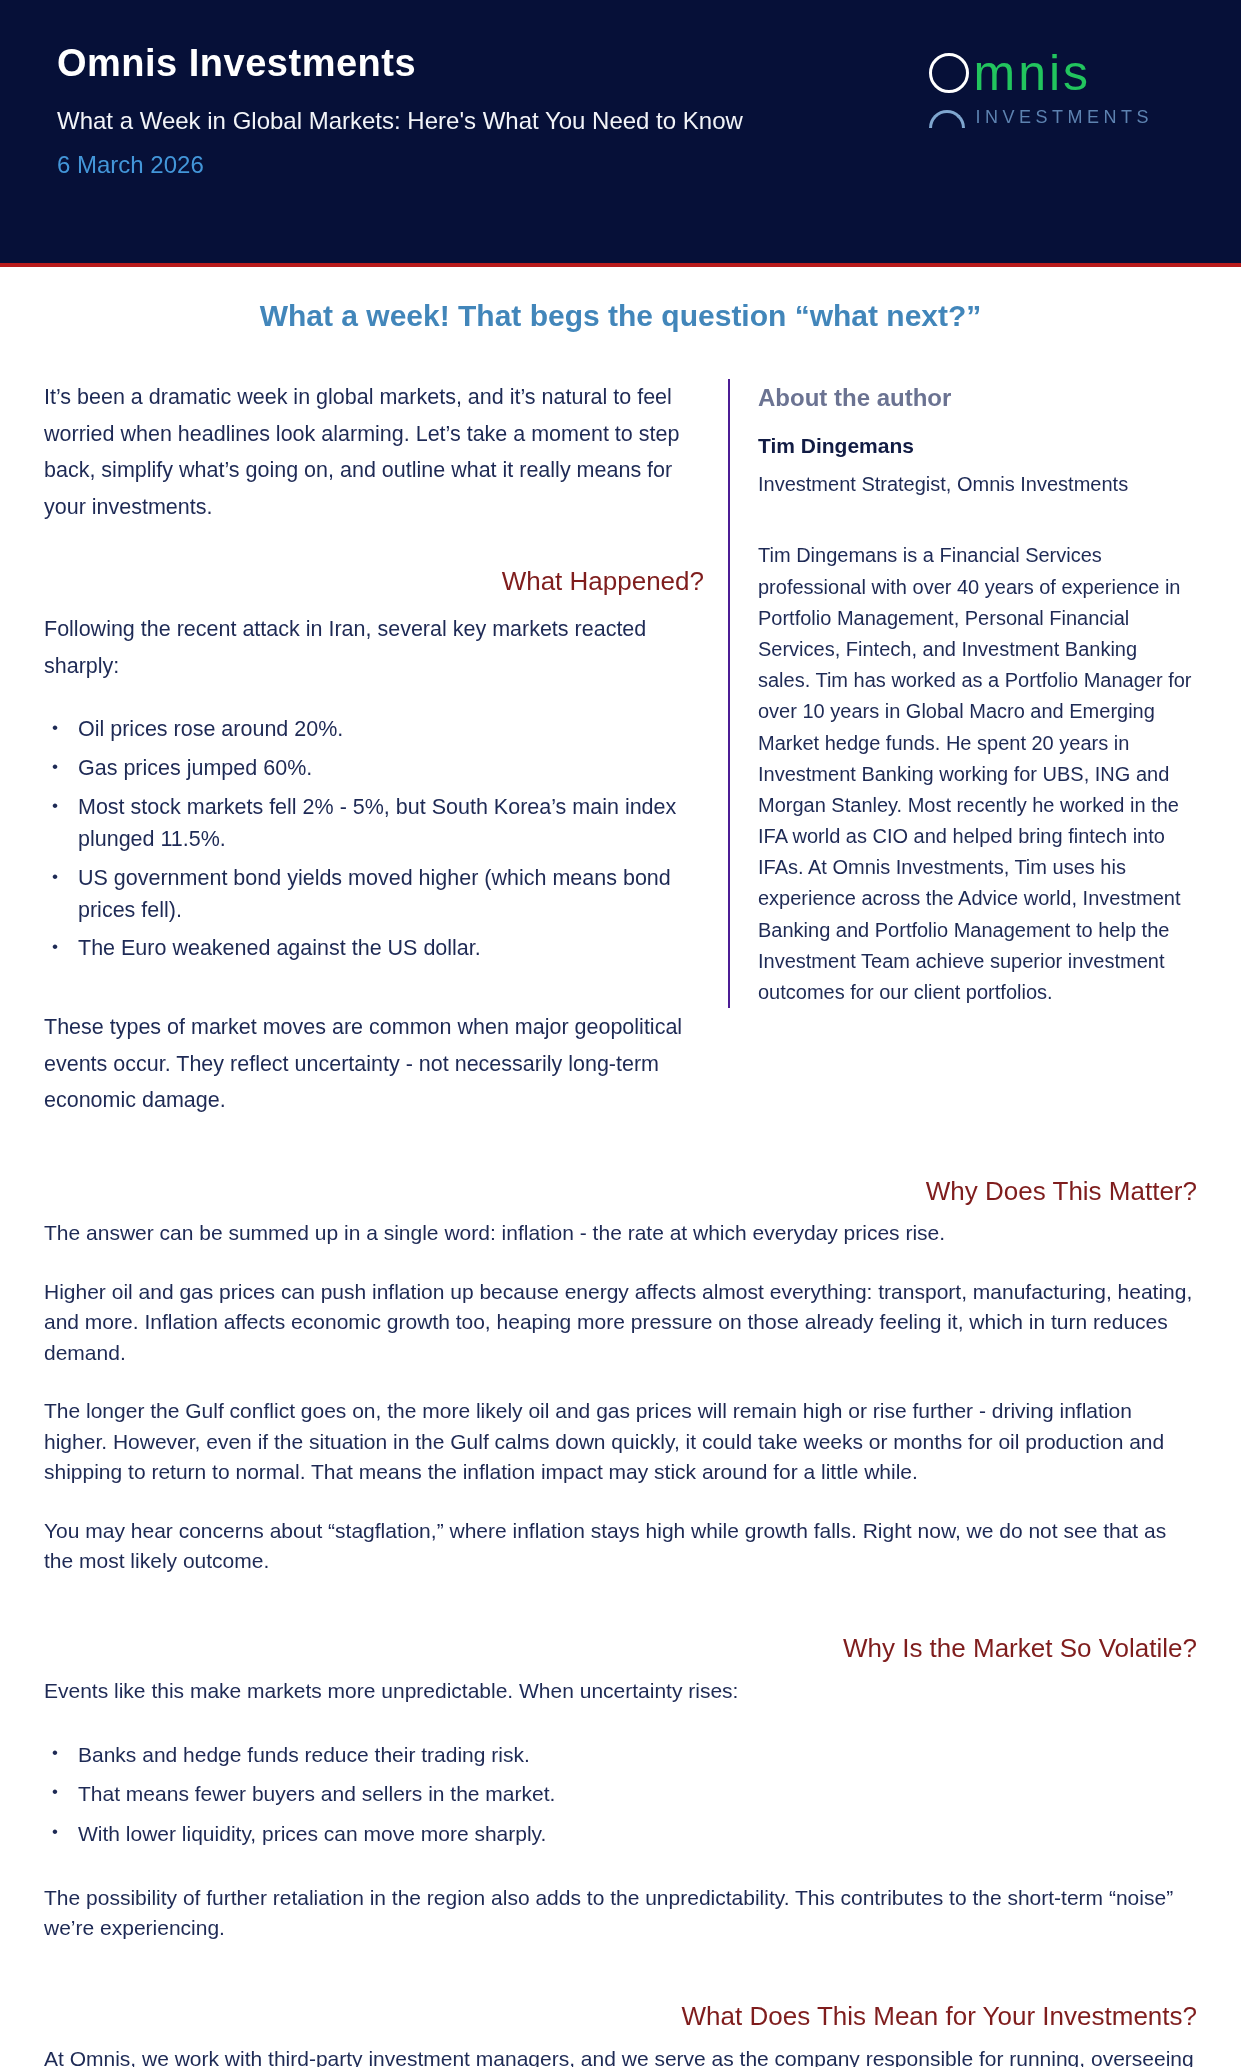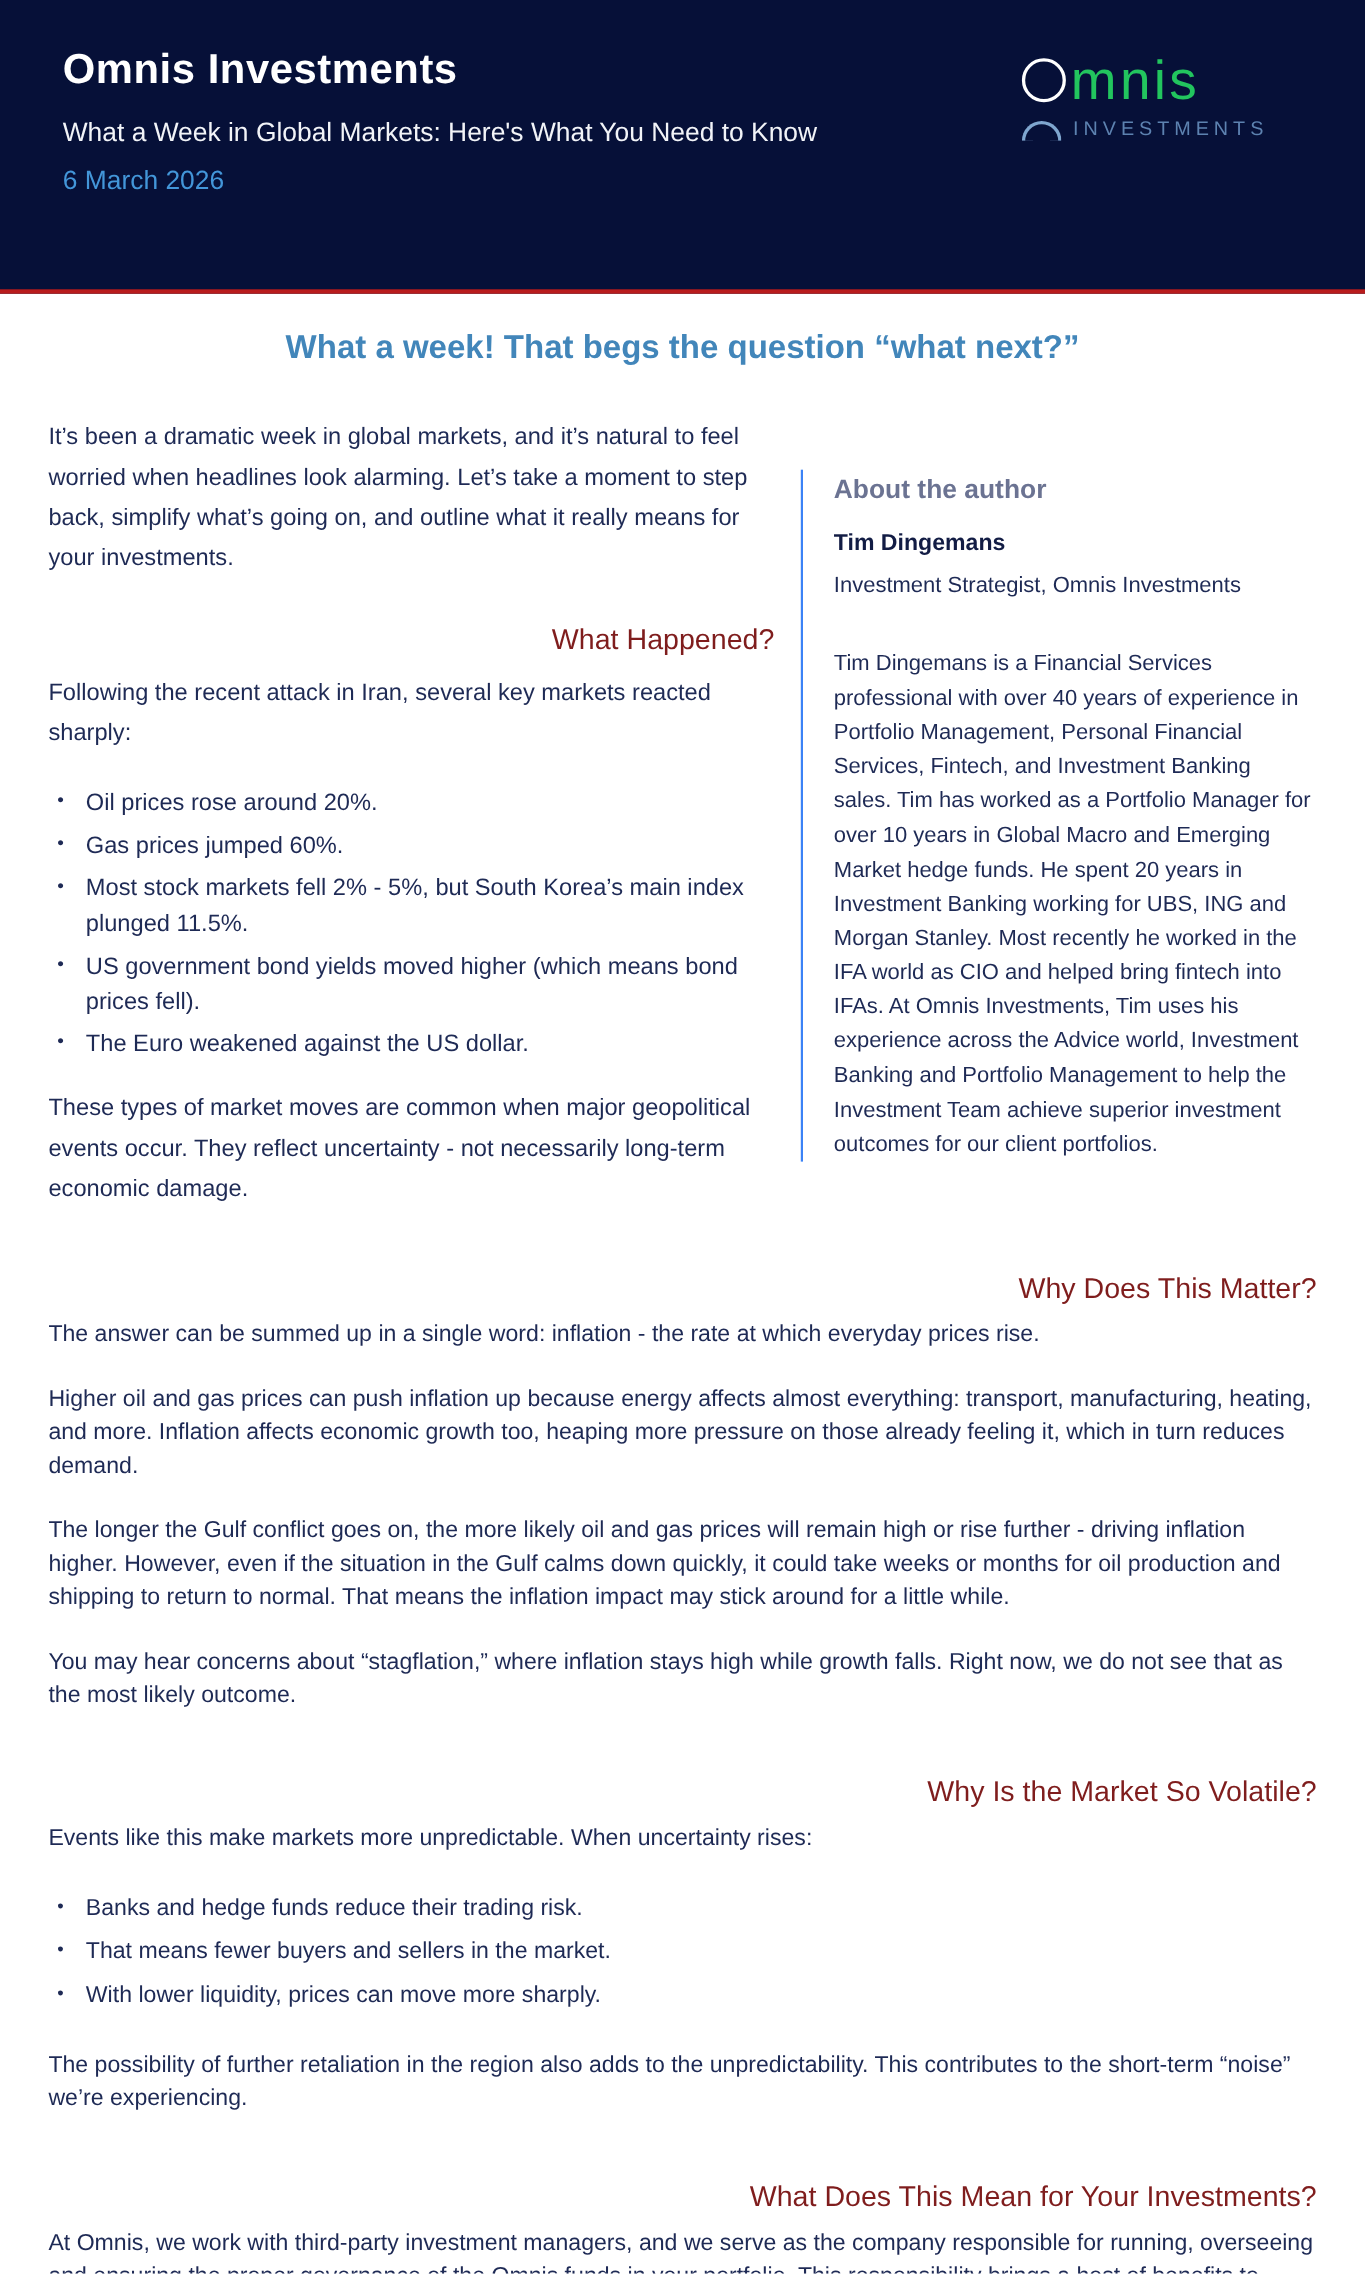--- a/index.html
+++ b/index.html
@@ -128,31 +128,30 @@
     line-height: 1.48;
     margin-bottom: 7px;
   }
   .bullets li::before {
     content: "\2022";
     position: absolute;
     left: 0;
     top: 1px;
     font-size: 0.8em;
   }
-  .col-left .closing { margin-top: 24px; }
+  .col-left .closing { margin-top: 44px; }
 
   .col-right {
     align-self: flex-start;
-    border-left: 2px solid #3b82f6;
+    border-left: 2px solid #4c1d95;
     margin-left: 24px;
     padding-left: 28px;
     width: 465px;
     font-size: 20px;
     line-height: 1.56;
-    margin-top: 48px;
   }
   .author-heading {
     color: #6b7392;
     font-size: 24px;
     font-weight: 700;
     margin-bottom: 14px;
   }
   .author-name {
     font-size: 21px;
     font-weight: 700;

